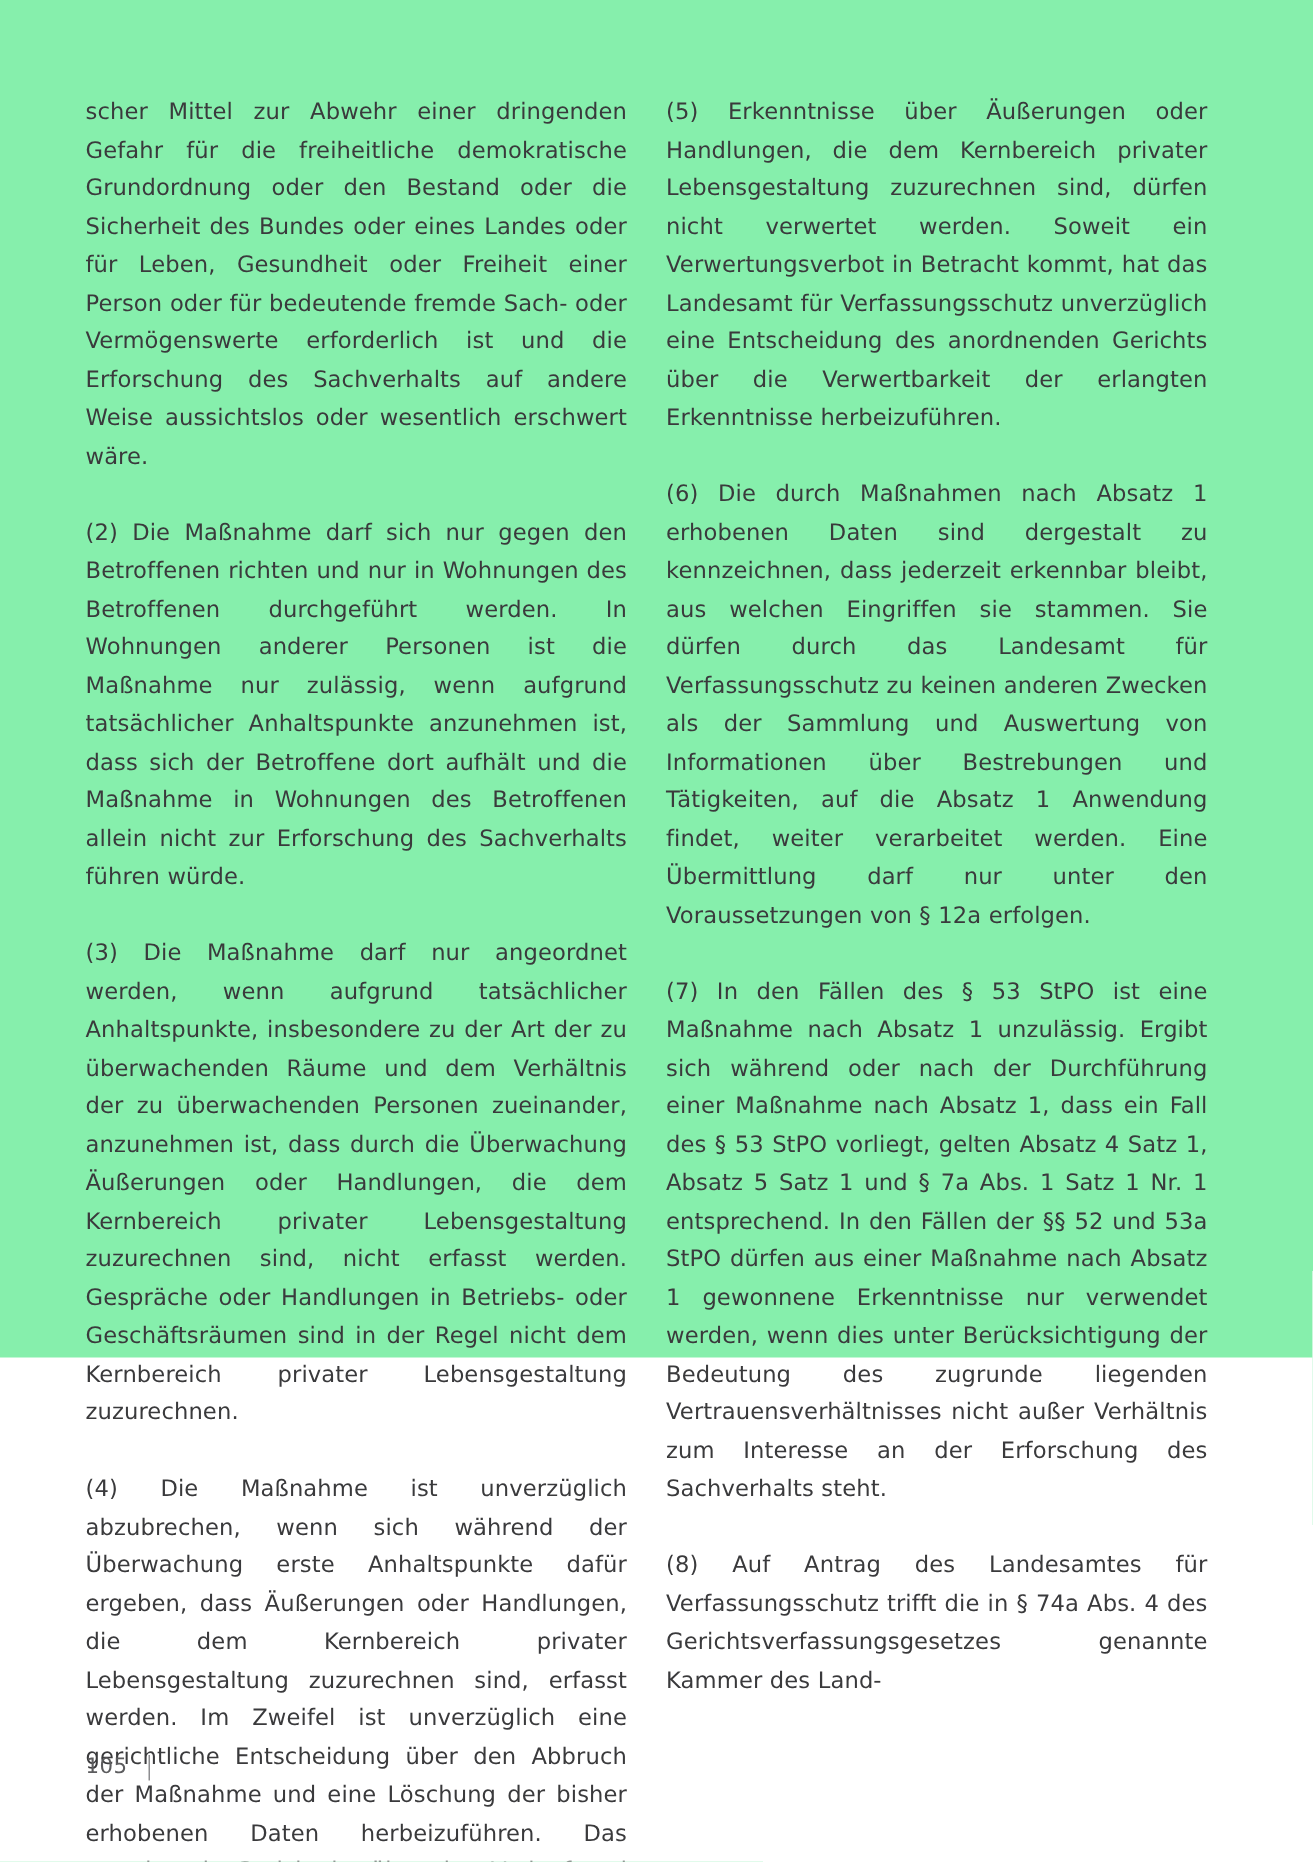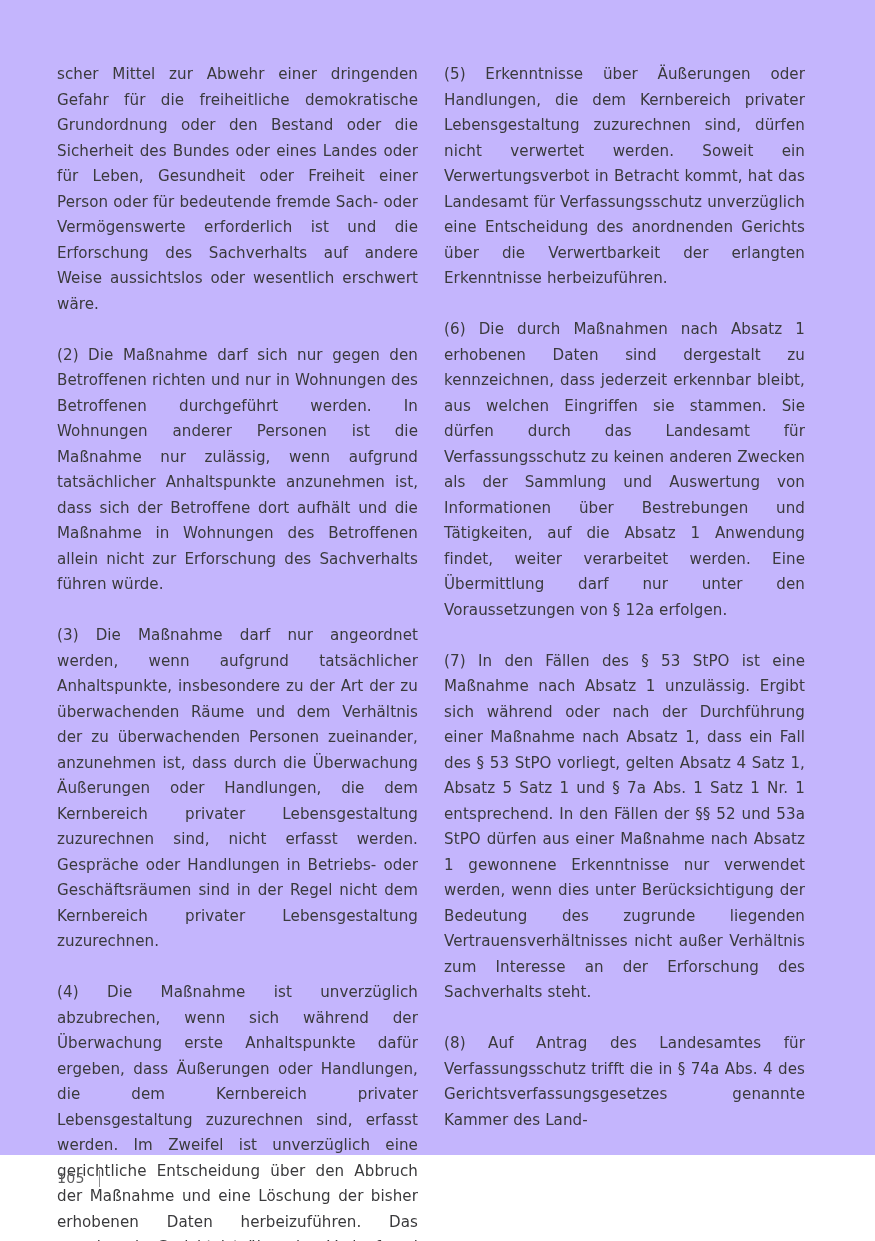--- a/index.html
+++ b/index.html
@@ -14,22 +14,22 @@
     position: relative;
     font-family: "DejaVu Sans", "Liberation Sans", sans-serif;
     color: #3a3a3c;
     overflow: hidden;
   }
 
   .page {
     position: absolute;
     inset: 0;
     width: 875px;
-    height: 1155px;
-    background: #c4b5fd;
+    height: 905px;
+    background: #86efac;
   }
 
   .columns {
     position: absolute;
     left: 57px;
     top: 62px;
     width: 748px;
     height: 1060px;
     display: flex;
     flex-direction: row;

